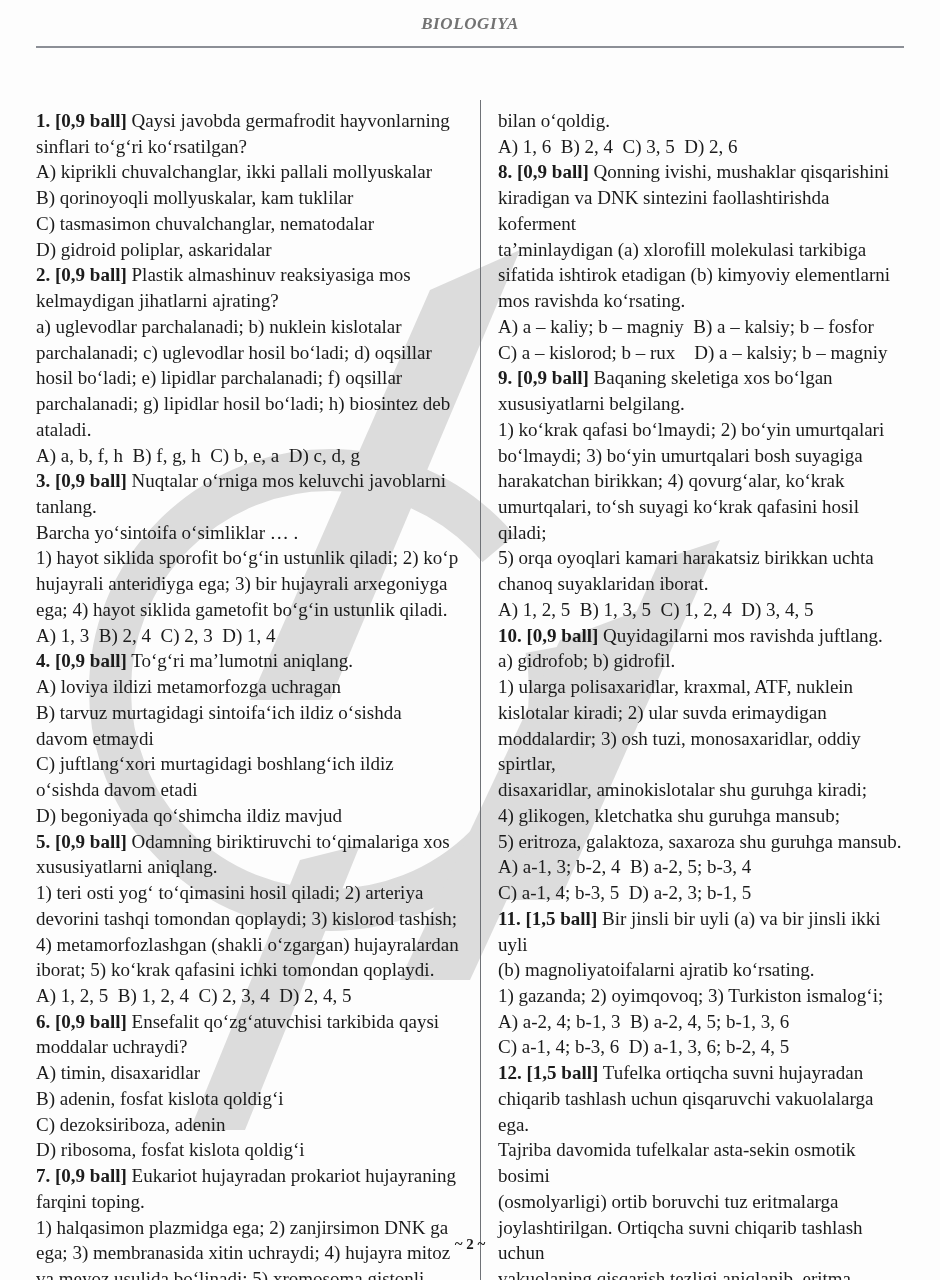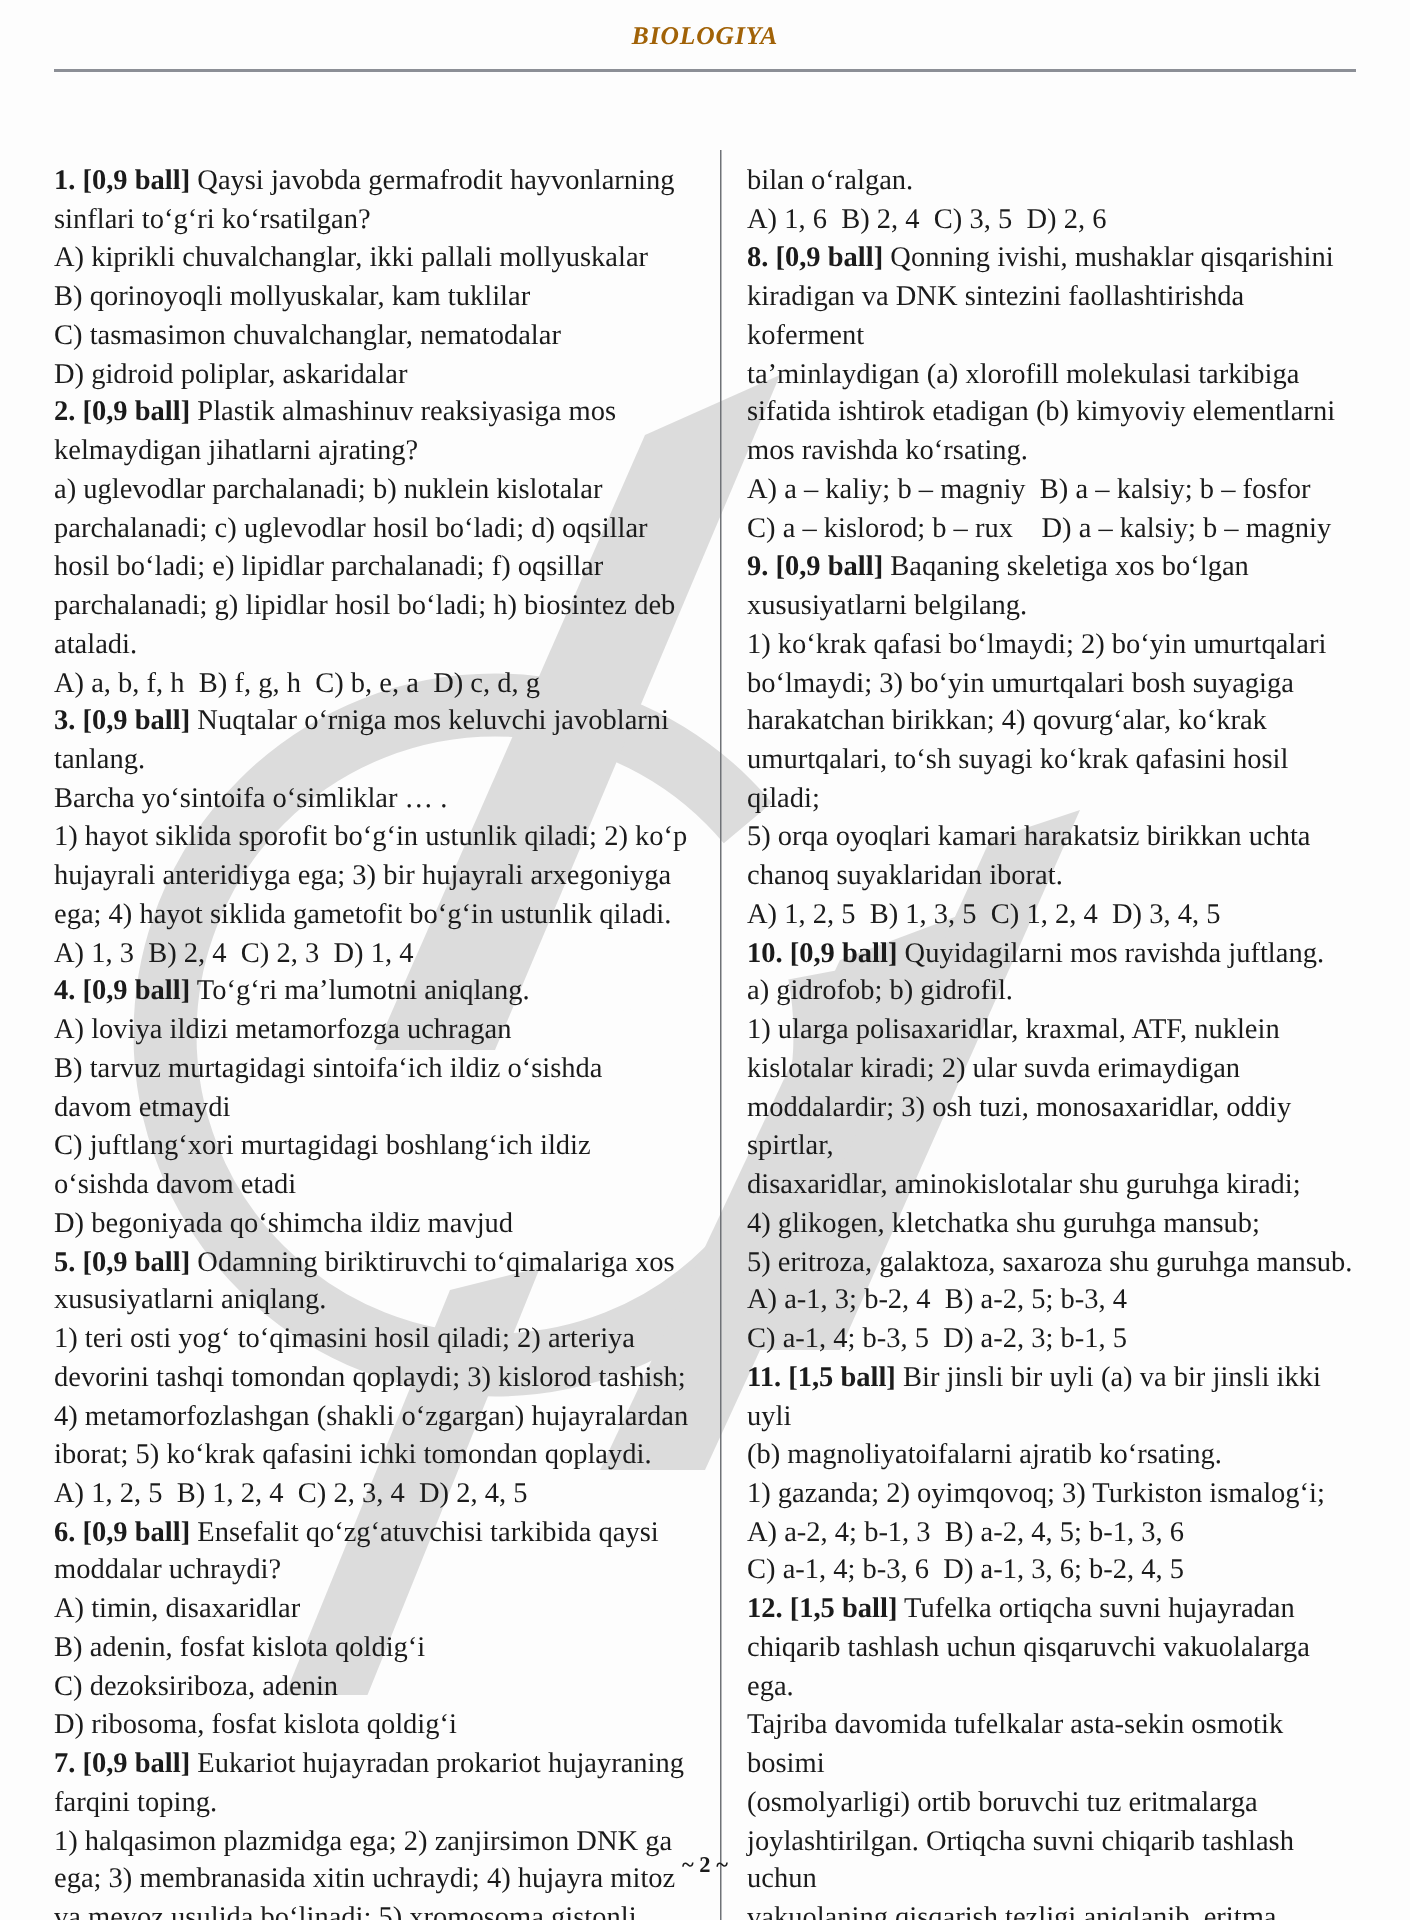--- a/index.html
+++ b/index.html
@@ -41,21 +41,21 @@
     top: 14px;
     width: 868px;
     z-index: 3;
     text-align: center;
   }
   .header-title {
     font-style: italic;
     font-weight: bold;
     font-size: 17px;
     letter-spacing: 0.6px;
-    color: #a16207;
+    color: #737373;
     display: inline-block;
     padding-bottom: 2px;
   }
   .header-rule {
     position: absolute;
     left: 36px;
     top: 46px;
     width: 868px;
     height: 2px;
     background: #8c8f96;
@@ -185,21 +185,21 @@
         <p class="line">D) ribosoma, fosfat kislota qoldig‘i</p>
         <p class="line"><span class="q">7. [0,9 ball]</span><span> Eukariot hujayradan prokariot hujayraning</span></p>
         <p class="line">farqini toping.</p>
         <p class="line">1) halqasimon plazmidga ega; 2) zanjirsimon DNK ga</p>
         <p class="line">ega; 3) membranasida xitin uchraydi; 4) hujayra mitoz</p>
         <p class="line">va meyoz usulida bo‘linadi; 5) xromosoma gistonli</p>
         <p class="line">oqsillarga ega; 6) hujayra devori shilimshiq kapsula</p>
       </div>
     <div class="col-divider"></div>
     <div class="col col-right" id="col-right">
-        <p class="line">bilan o‘ralgan.</p>
+        <p class="line">bilan o‘qoldig.</p>
         <p class="line">A) 1, 6  B) 2, 4  C) 3, 5  D) 2, 6</p>
         <p class="line"><span class="q">8. [0,9 ball]</span><span> Qonning ivishi, mushaklar qisqarishini</span></p>
         <p class="line">kiradigan va DNK sintezini faollashtirishda koferment</p>
         <p class="line">ta’minlaydigan (a) xlorofill molekulasi tarkibiga</p>
         <p class="line">sifatida ishtirok etadigan (b) kimyoviy elementlarni</p>
         <p class="line">mos ravishda ko‘rsating.</p>
         <p class="line">A) a – kaliy; b – magniy  B) a – kalsiy; b – fosfor</p>
         <p class="line">C) a – kislorod; b – rux    D) a – kalsiy; b – magniy</p>
         <p class="line"><span class="q">9. [0,9 ball]</span><span> Baqaning skeletiga xos bo‘lgan</span></p>
         <p class="line">xususiyatlarni belgilang.</p>

